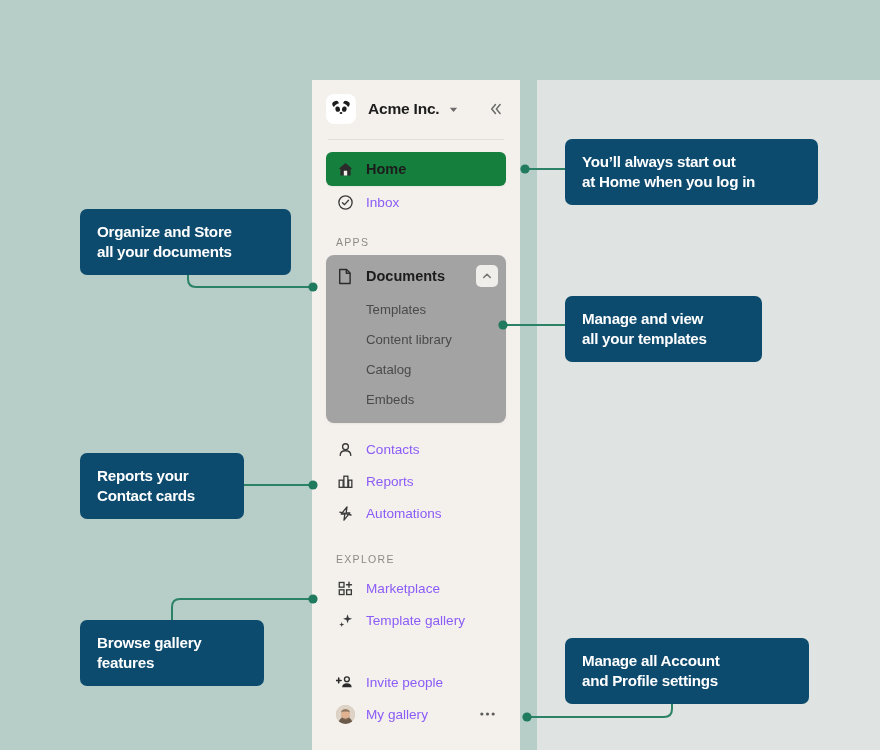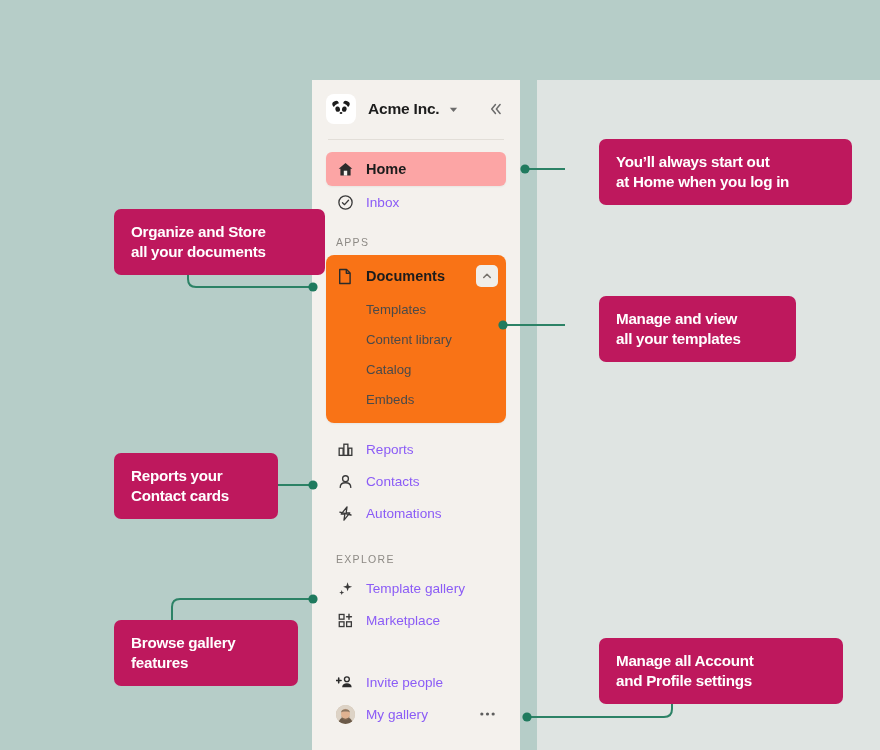--- a/index.html
+++ b/index.html
@@ -52,35 +52,35 @@
     height: 32px; margin: 0 14px; padding: 0 10px;
     border-radius: 6px; color: #8b5cf6; font-size: 13.6px;
     white-space: nowrap;
   }
   .nav-item .ico {
     width: 18px; height: 18px; flex: 0 0 18px;
     display: flex; align-items: center; justify-content: center;
     margin-right: 12px;
   }
   .nav-item.active {
-    background: #fca5a5; font-weight: bold; color: #1c1c1c;
+    background: #15803d; font-weight: bold; color: #1c1c1c;
     font-size: 14.5px;
     box-shadow: 0 1px 2px rgba(0,0,0,.05);
   }
   .nav-item.tall { height: 34px; }
 
   .section-label {
     font-size: 10.5px; letter-spacing: 1.3px; color: #8d8a85;
     padding: 0 24px; margin-top: 18px; margin-bottom: 7px;
     text-transform: uppercase;
   }
 
   
   .group {
-    background: #f97316; border-radius: 8px;
+    background: #a3a3a3; border-radius: 8px;
     margin: 0 14px; padding: 4px 0 10px 0;
     box-shadow: 0 1px 2px rgba(0,0,0,.05);
   }
   .group-head {
     display: flex; align-items: center;
     height: 34px; padding: 0 8px 0 10px;
     font-size: 14.5px; font-weight: bold; color: #1c1c1c;
   }
   .group-head .ico {
     width: 18px; height: 18px; flex: 0 0 18px;
@@ -103,30 +103,29 @@
   .avatar {
     width: 19px; height: 19px; border-radius: 50%;
     overflow: hidden; flex: 0 0 19px; margin-right: 11px;
     background: #c9b9a6; position: relative;
   }
   .dots { margin-left: auto; display: flex; align-items: center; color: #5d5d5d; letter-spacing: 1px; }
 
   
   .callout {
     position: absolute;
-    background: #be185d;
+    background: #0c4a6e;
     color: #ffffff;
     border-radius: 7px;
     font-weight: bold;
     font-size: 15.2px;
     line-height: 1.33;
     letter-spacing: -0.25px;
     padding: 13px 17px;
     white-space: pre-line;
-    margin-left: 34px;
   }
 
   
   .conn { position: absolute; overflow: visible; }
   .conn path { fill: none; stroke: #2c8266; stroke-width: 2; }
   .conn circle { fill: #1f7a5e; }
 </style>
 </head>
 <body>
 
@@ -211,69 +210,69 @@
       </div>
       <div class="sub-item">
         <span>Embeds</span>
       </div>
     </div>
 
     <div style="margin-top:10px">
       <div class="nav-item">
         <span class="ico">
           <svg width="17" height="17" viewBox="0 0 18 18">
+            <circle cx="9" cy="6" r="3.1" fill="none" stroke="#3a3a3a" stroke-width="1.4"></circle>
+            <path d="M3.4 15.3 C3.4 11.9 5.9 10.3 9 10.3 C12.1 10.3 14.6 11.9 14.6 15.3" fill="none" stroke="#3a3a3a" stroke-width="1.4" stroke-linecap="round"></path>
+          </svg>
+        </span>
+        <span>Contacts</span>
+      </div>
+      <div class="nav-item">
+        <span class="ico">
+          <svg width="17" height="17" viewBox="0 0 18 18">
             <rect x="2.3" y="7.6" width="4.2" height="7.6" fill="none" stroke="#3a3a3a" stroke-width="1.4"></rect>
             <rect x="7.3" y="3.4" width="4.2" height="11.8" fill="none" stroke="#3a3a3a" stroke-width="1.4"></rect>
             <rect x="12.3" y="7.6" width="3.4" height="7.6" fill="none" stroke="#3a3a3a" stroke-width="1.4"></rect>
           </svg>
         </span>
         <span>Reports</span>
       </div>
       <div class="nav-item">
         <span class="ico">
           <svg width="17" height="17" viewBox="0 0 18 18">
-            <circle cx="9" cy="6" r="3.1" fill="none" stroke="#3a3a3a" stroke-width="1.4"></circle>
-            <path d="M3.4 15.3 C3.4 11.9 5.9 10.3 9 10.3 C12.1 10.3 14.6 11.9 14.6 15.3" fill="none" stroke="#3a3a3a" stroke-width="1.4" stroke-linecap="round"></path>
-          </svg>
-        </span>
-        <span>Contacts</span>
-      </div>
-      <div class="nav-item">
-        <span class="ico">
-          <svg width="17" height="17" viewBox="0 0 18 18">
             <path d="M10.6 2 L4.4 9.6 L8.3 9.6 L7.4 16 L13.6 8.4 L9.7 8.4 Z" fill="none" stroke="#3a3a3a" stroke-width="1.4" stroke-linejoin="round"></path>
             <path d="M3 7.5 L14.8 10.6" fill="none" stroke="#3a3a3a" stroke-width="1.4" stroke-linecap="round"></path>
           </svg>
         </span>
         <span>Automations</span>
       </div>
     </div>
 
     <div class="section-label" style="margin-top:24px">EXPLORE</div>
 
-    <div class="nav-item">
-      <span class="ico">
-        <svg width="17" height="17" viewBox="0 0 18 18">
-          <path d="M11.2 2.3 L12.4 6 L16 7.2 L12.4 8.4 L11.2 12 L10 8.4 L6.4 7.2 L10 6 Z" fill="#3a3a3a"></path>
-          <path d="M5 10.6 L5.7 12.6 L7.7 13.3 L5.7 14 L5 16 L4.3 14 L2.3 13.3 L4.3 12.6 Z" fill="#3a3a3a"></path>
-        </svg>
-      </span>
-      <span>Template gallery</span>
-    </div>
     <div class="nav-item">
       <span class="ico">
         <svg width="17" height="17" viewBox="0 0 18 18">
           <rect x="2.4" y="2.6" width="5" height="5" fill="none" stroke="#3a3a3a" stroke-width="1.4"></rect>
           <rect x="2.4" y="10.4" width="5" height="5" fill="none" stroke="#3a3a3a" stroke-width="1.4"></rect>
           <rect x="10.2" y="10.4" width="5" height="5" fill="none" stroke="#3a3a3a" stroke-width="1.4"></rect>
           <path d="M12.7 2.4 L12.7 7.6 M10.1 5 L15.3 5" fill="none" stroke="#3a3a3a" stroke-width="1.5" stroke-linecap="round"></path>
         </svg>
       </span>
       <span>Marketplace</span>
     </div>
+    <div class="nav-item">
+      <span class="ico">
+        <svg width="17" height="17" viewBox="0 0 18 18">
+          <path d="M11.2 2.3 L12.4 6 L16 7.2 L12.4 8.4 L11.2 12 L10 8.4 L6.4 7.2 L10 6 Z" fill="#3a3a3a"></path>
+          <path d="M5 10.6 L5.7 12.6 L7.7 13.3 L5.7 14 L5 16 L4.3 14 L2.3 13.3 L4.3 12.6 Z" fill="#3a3a3a"></path>
+        </svg>
+      </span>
+      <span>Template gallery</span>
+    </div>
 
     <div style="margin-top:30px">
       <div class="nav-item">
         <span class="ico">
           <svg width="18" height="17" viewBox="0 0 20 18">
             <circle cx="12.1" cy="5.4" r="2.7" fill="none" stroke="#2b2b2b" stroke-width="1.5"></circle>
             <path d="M6.8 14.4 C6.8 11.3 9.1 9.8 12.1 9.8 C15.1 9.8 17.4 11.3 17.4 14.4 Z" fill="#2b2b2b"></path>
             <path d="M3 4.2 L3 9.4 M0.4 6.8 L5.6 6.8" fill="none" stroke="#2b2b2b" stroke-width="1.8" stroke-linecap="round"></path>
           </svg>
         </span>

